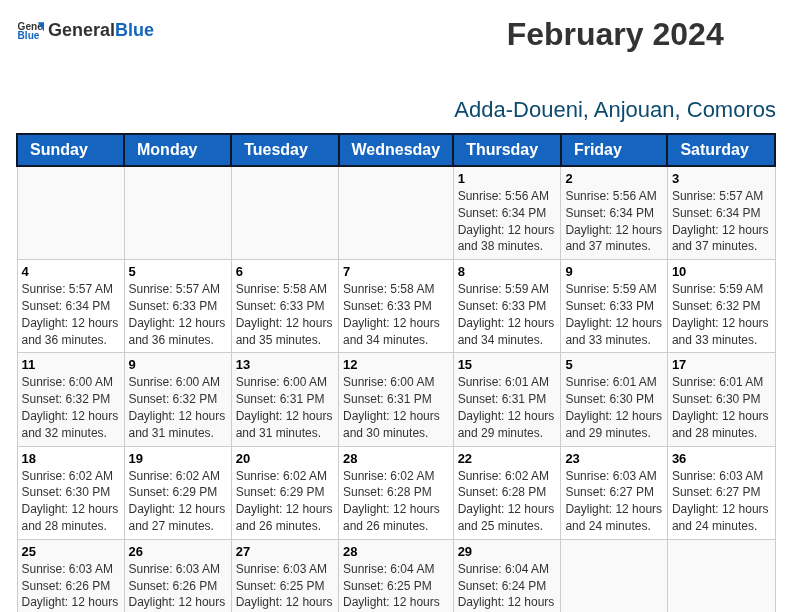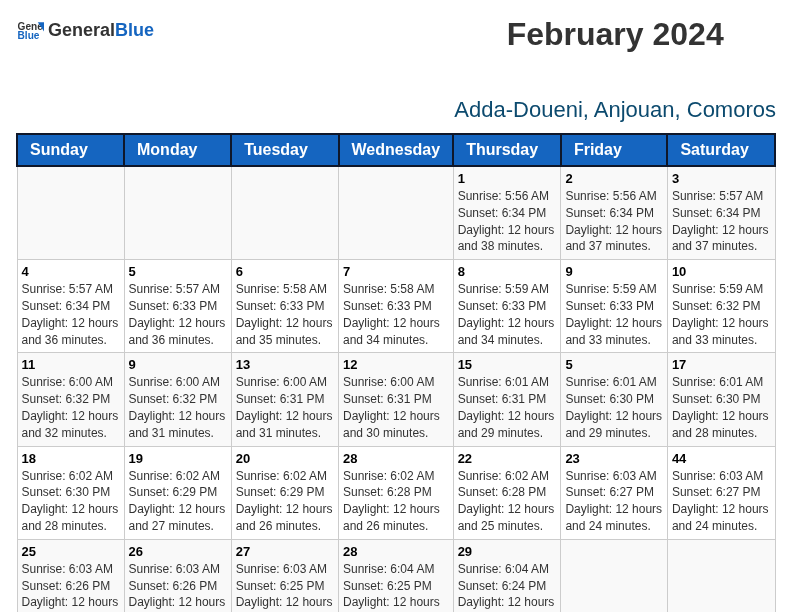--- a/index.html
+++ b/index.html
@@ -150,21 +150,21 @@
         <td><span class="day-number">5</span><span class="day-detail">Sunrise: 6:01 AM<br>Sunset: 6:30 PM<br>Daylight: 12 hours and 29 minutes.</span></td>
         <td><span class="day-number">17</span><span class="day-detail">Sunrise: 6:01 AM<br>Sunset: 6:30 PM<br>Daylight: 12 hours and 28 minutes.</span></td>
       </tr>
       <tr>
         <td><span class="day-number">18</span><span class="day-detail">Sunrise: 6:02 AM<br>Sunset: 6:30 PM<br>Daylight: 12 hours and 28 minutes.</span></td>
         <td><span class="day-number">19</span><span class="day-detail">Sunrise: 6:02 AM<br>Sunset: 6:29 PM<br>Daylight: 12 hours and 27 minutes.</span></td>
         <td><span class="day-number">20</span><span class="day-detail">Sunrise: 6:02 AM<br>Sunset: 6:29 PM<br>Daylight: 12 hours and 26 minutes.</span></td>
         <td><span class="day-number">28</span><span class="day-detail">Sunrise: 6:02 AM<br>Sunset: 6:28 PM<br>Daylight: 12 hours and 26 minutes.</span></td>
         <td><span class="day-number">22</span><span class="day-detail">Sunrise: 6:02 AM<br>Sunset: 6:28 PM<br>Daylight: 12 hours and 25 minutes.</span></td>
         <td><span class="day-number">23</span><span class="day-detail">Sunrise: 6:03 AM<br>Sunset: 6:27 PM<br>Daylight: 12 hours and 24 minutes.</span></td>
-        <td><span class="day-number">44</span><span class="day-detail">Sunrise: 6:03 AM<br>Sunset: 6:27 PM<br>Daylight: 12 hours and 24 minutes.</span></td>
+        <td><span class="day-number">36</span><span class="day-detail">Sunrise: 6:03 AM<br>Sunset: 6:27 PM<br>Daylight: 12 hours and 24 minutes.</span></td>
       </tr>
       <tr>
         <td><span class="day-number">25</span><span class="day-detail">Sunrise: 6:03 AM<br>Sunset: 6:26 PM<br>Daylight: 12 hours and 23 minutes.</span></td>
         <td><span class="day-number">26</span><span class="day-detail">Sunrise: 6:03 AM<br>Sunset: 6:26 PM<br>Daylight: 12 hours and 22 minutes.</span></td>
         <td><span class="day-number">27</span><span class="day-detail">Sunrise: 6:03 AM<br>Sunset: 6:25 PM<br>Daylight: 12 hours and 22 minutes.</span></td>
         <td><span class="day-number">28</span><span class="day-detail">Sunrise: 6:04 AM<br>Sunset: 6:25 PM<br>Daylight: 12 hours and 21 minutes.</span></td>
         <td><span class="day-number">29</span><span class="day-detail">Sunrise: 6:04 AM<br>Sunset: 6:24 PM<br>Daylight: 12 hours and 20 minutes.</span></td>
         <td style="background-color: rgb(249, 249, 249);"></td>
         <td style="background-color: rgb(249, 249, 249);"></td>
       </tr>

